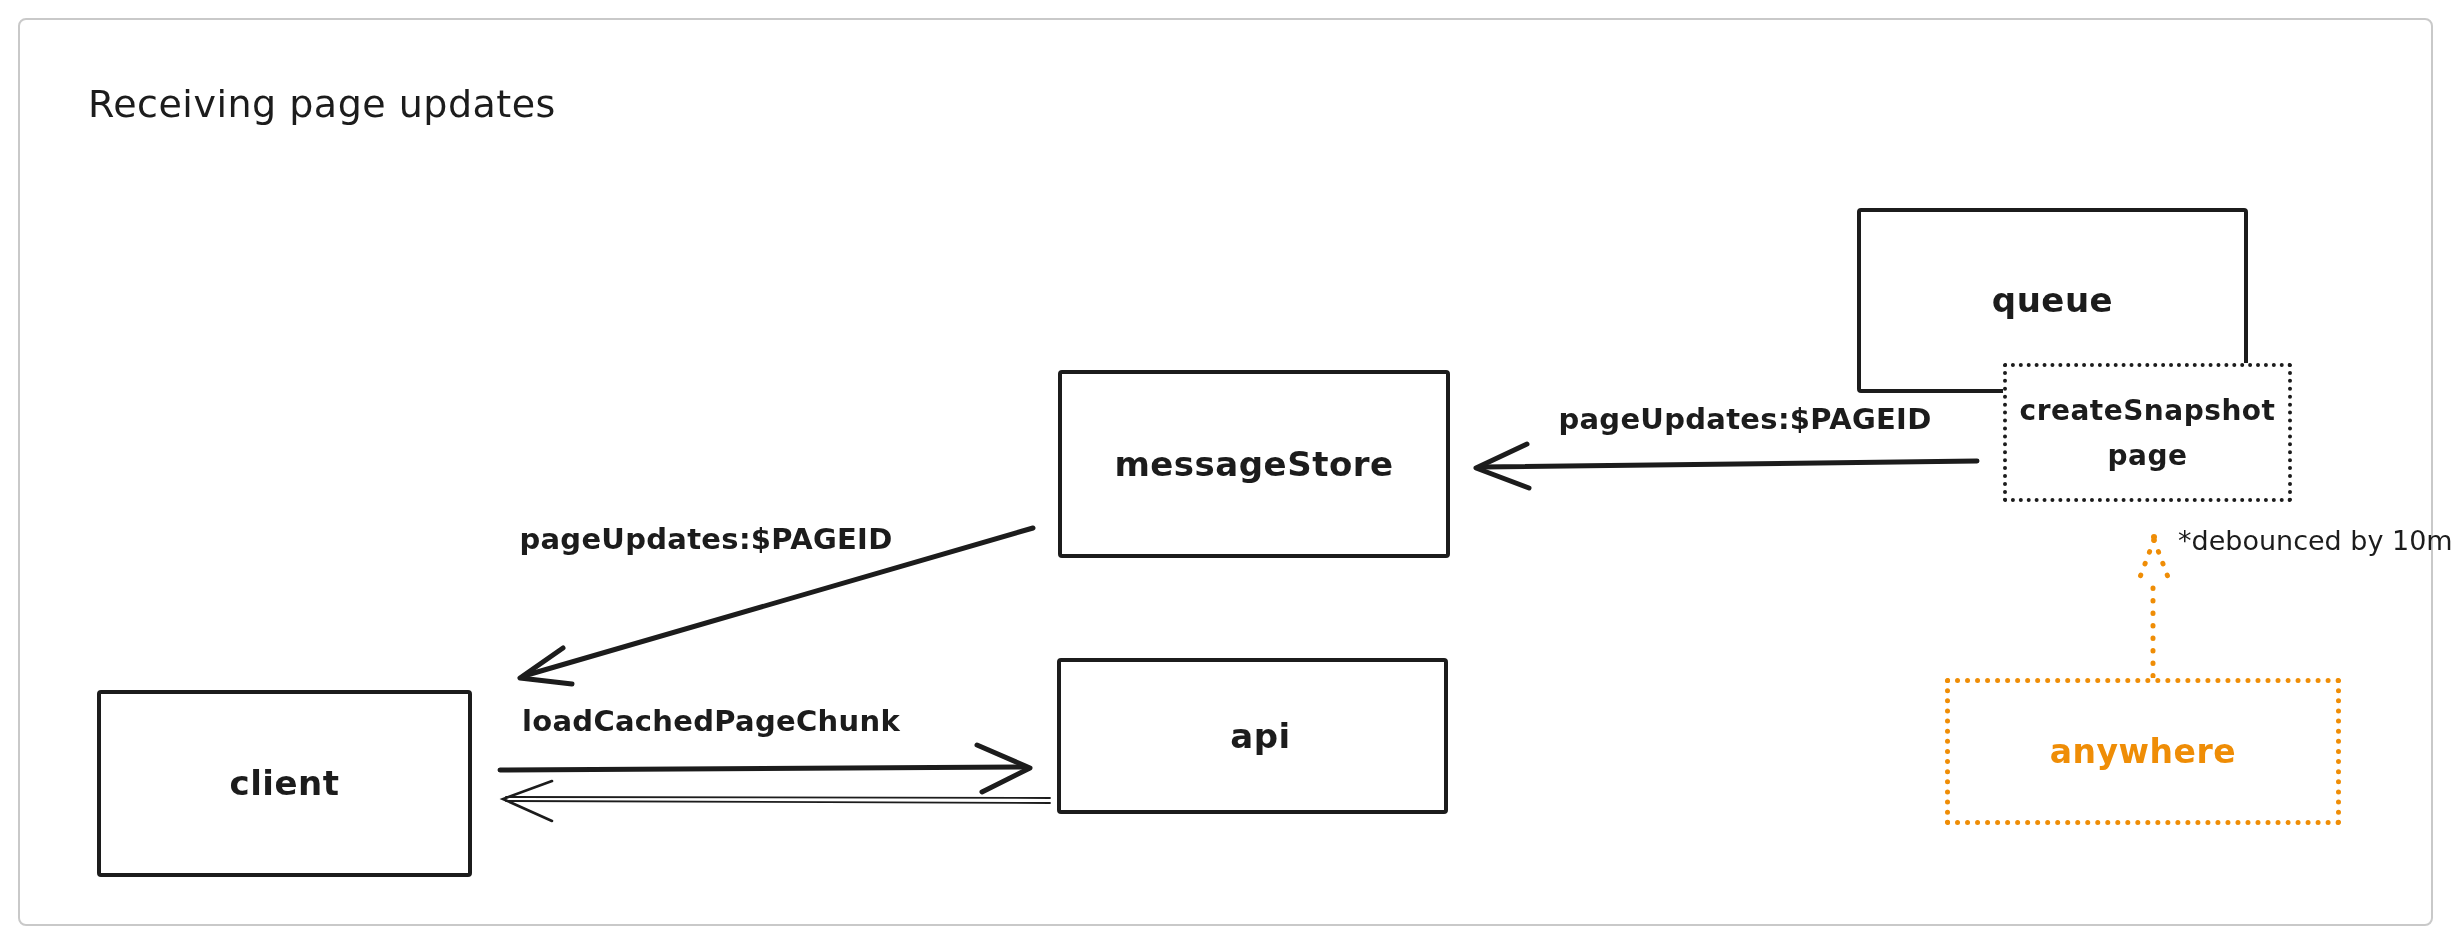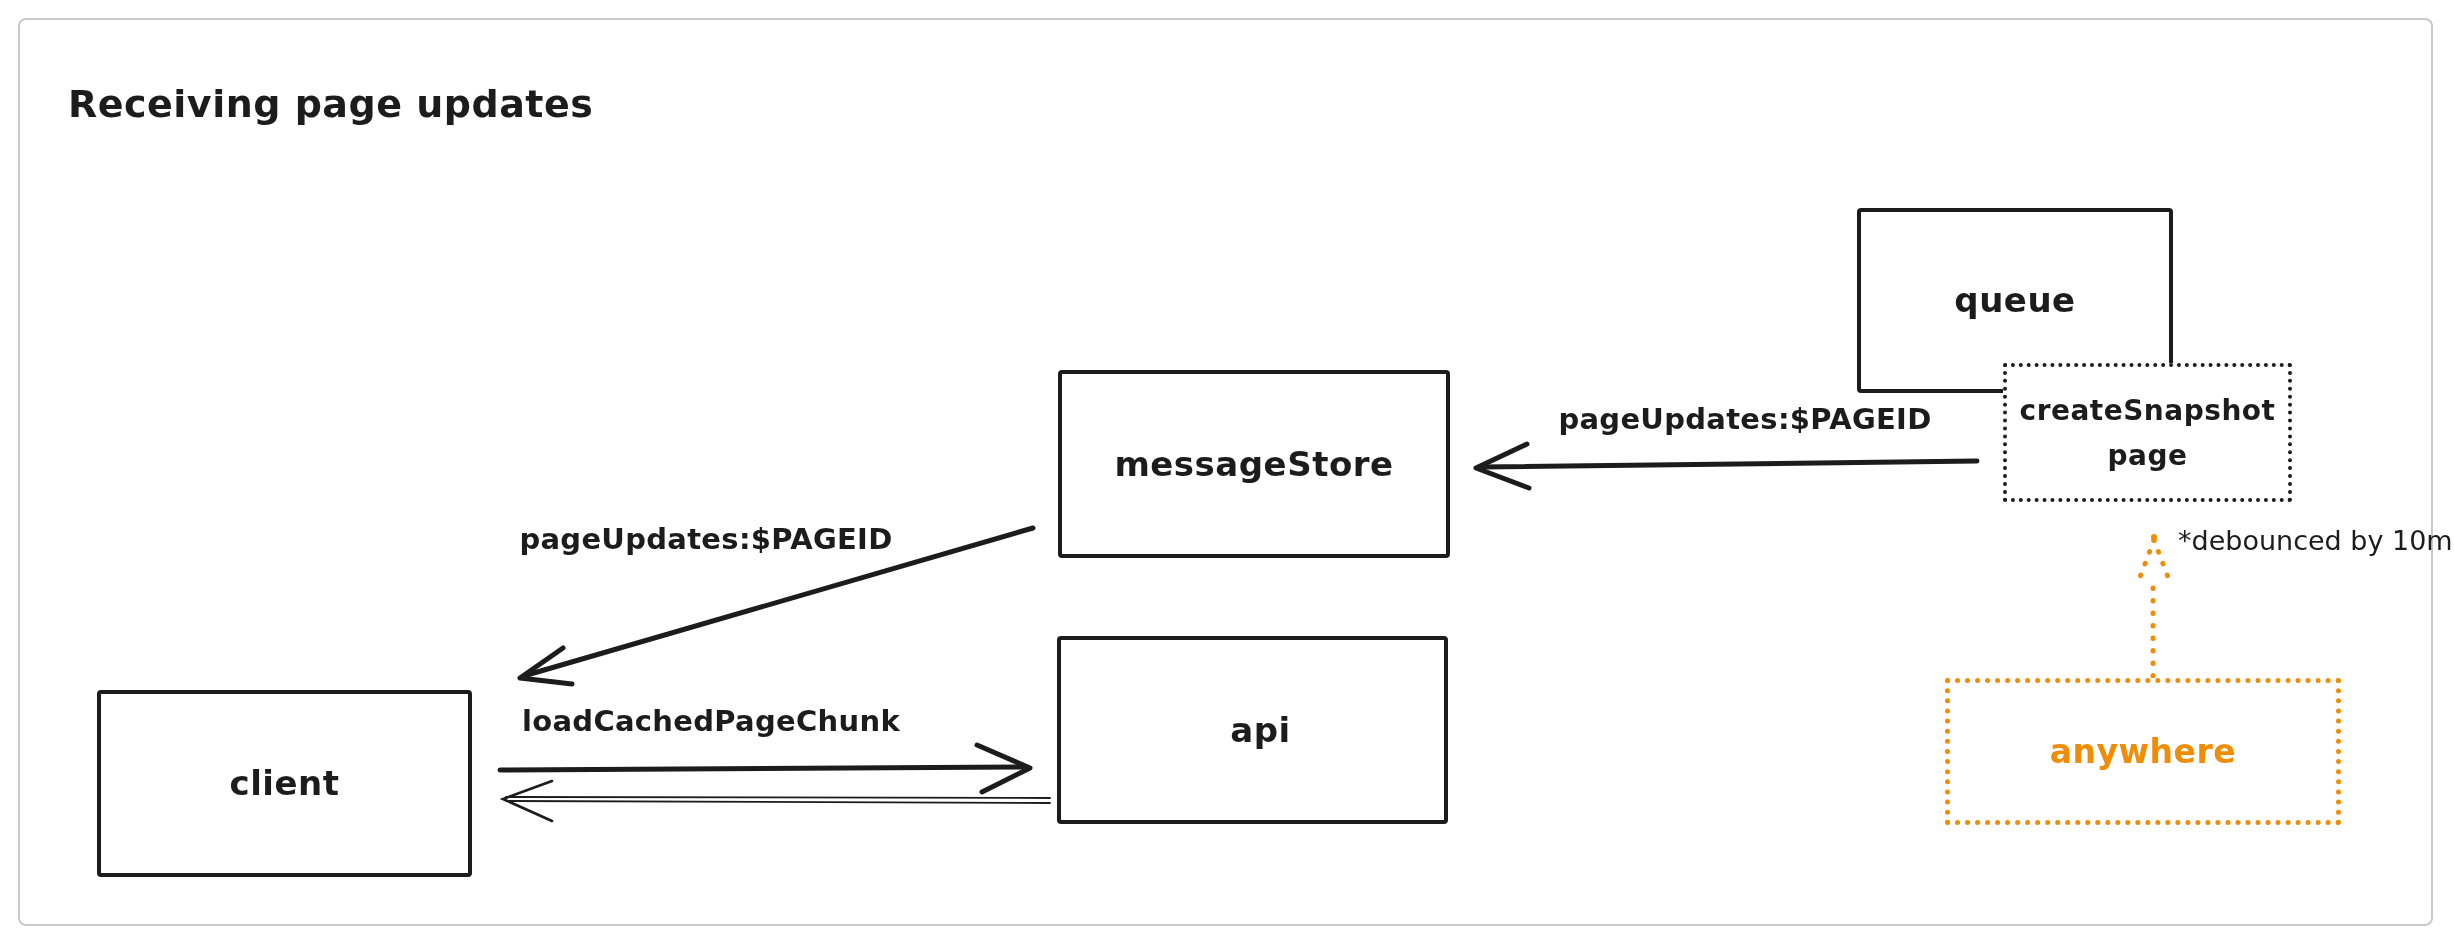--- a/index.html
+++ b/index.html
@@ -18,23 +18,23 @@
     left: 18px; top: 18px;
     width: 2415px; height: 908px;
     border: 2px solid #c9c9c9;
     border-radius: 8px;
     background: #ffffff;
     z-index: 0;
   }
 
   .diagram-title {
     position: absolute;
-    left: 68px; top: 82px;
+    left: 88px; top: 82px;
     font-size: 38px;
-    font-weight: 700;
+    font-weight: 400;
     letter-spacing: 0.5px;
     z-index: 4;
     white-space: nowrap;
   }
 
   .node {
     position: absolute;
     border: 4px solid #1c1c1c;
     border-radius: 4px;
     background: #ffffff;
@@ -42,24 +42,24 @@
     flex-direction: column;
     align-items: center;
     justify-content: center;
     text-align: center;
     font-size: 34px;
     font-weight: 600;
     letter-spacing: 0.5px;
     z-index: 1;
     line-height: 1.25;
   }
-  .node--queue        { left: 1857px; top: 208px; width: 316px; height: 185px; }
+  .node--queue        { left: 1857px; top: 208px; width: 391px; height: 185px; }
   .node--messagestore { left: 1058px; top: 370px; width: 392px; height: 188px; }
   .node--client       { left:   97px; top: 690px; width: 375px; height: 187px; }
-  .node--api          { left: 1057px; top: 636px; width: 391px; height: 188px; padding-left: 16px; }
+  .node--api          { left: 1057px; top: 658px; width: 391px; height: 156px; padding-left: 16px; }
 
   .node--task {
     left: 2003px; top: 363px; width: 289px; height: 139px;
     border: 4px dotted #1c1c1c;
     border-radius: 2px;
     font-size: 28px;
     font-weight: 600;
     z-index: 3;
     gap: 10px;
   }

